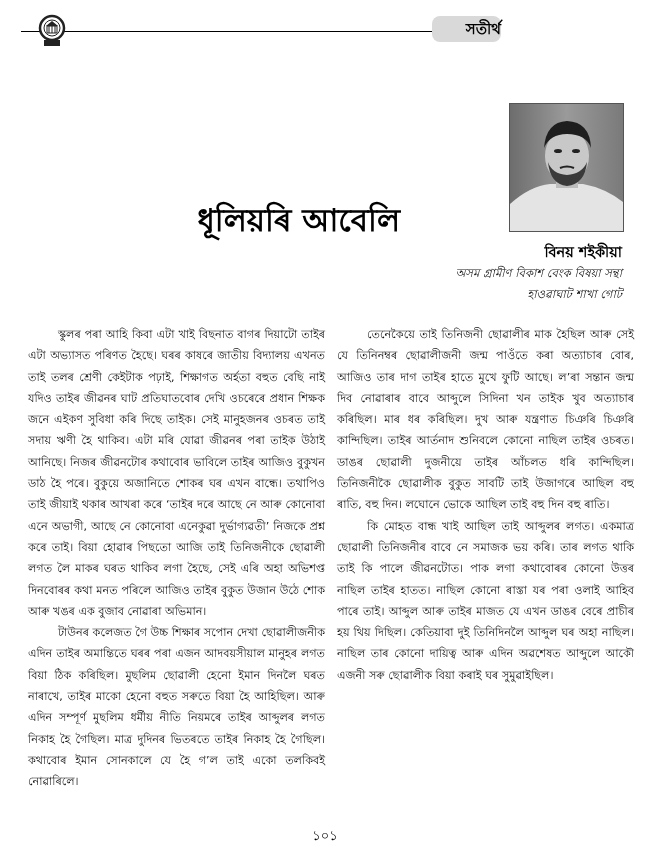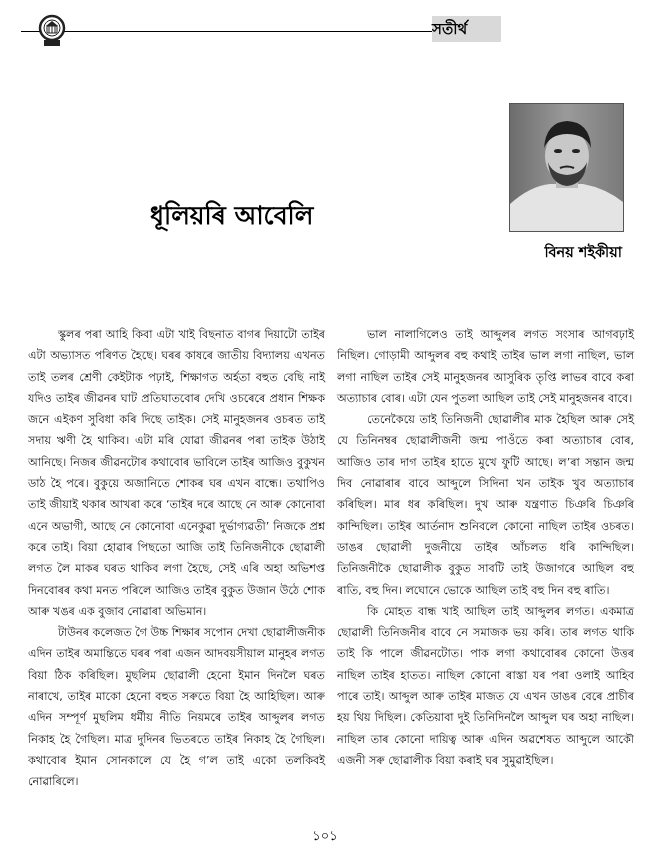--- a/index.html
+++ b/index.html
@@ -2,29 +2,29 @@
 <html><head>
 <meta charset="utf-8">
 <style>
   html, body { margin: 0; padding: 0; background: #ffffff; }
   body { width: 648px; height: 853px; position: relative; overflow: hidden;
          font-family: "DejaVu Sans", "Liberation Sans", sans-serif; color: #111; }
 
   .header-rule { position: absolute; left: 21px; top: 31px; width: 413px; height: 1px; background: #000; }
   .logo { position: absolute; left: 38px; top: 14px; width: 28px; height: 34px; }
   .section-tag { position: absolute; left: 432px; top: 16px; width: 69px; height: 26px;
-                 background: #d9d9d9; text-align: left; line-height: 26px;
-                 font-size: 15px; font-weight: bold; color: #000; }
+                 background: #d9d9d9; text-align: right; line-height: 26px;
+                 font-size: 15px; font-weight: bold; color: #000; border-radius: 8px; }
   .section-tag { left: 432px; width: 69px; }
 
   .photo { position: absolute; left: 509px; top: 103px; width: 113px; height: 127px;
            border: 1px solid #555; overflow: hidden; background: #8a8a8a; }
 
-  .title { position: absolute; left: 150px; top: 196px; width: 250px; text-align: left;
-           font-size: 25px; font-weight: bold; color: #000; }
+  .title { position: absolute; left: 150px; top: 196px; width: 250px; text-align: right;
+           font-size: 31px; font-weight: bold; color: #000; }
 
   .byline { position: absolute; right: 26px; top: 241px; text-align: right; }
   .author { font-size: 14.5px; font-weight: bold; color: #000; line-height: 22px; }
   .affil { font-size: 11.5px; font-style: italic; color: #111; line-height: 21px; }
 
   .col { position: absolute; top: 324px; width: 297px; font-size: 11.2px; line-height: 21.3px;
          text-align: justify; color: #111; }
   .col-left { left: 28px; }
   .col-right { left: 337px; }
   .col p { margin: 0; text-indent: 30px; }
@@ -68,26 +68,27 @@
     <ellipse cx="48" cy="47" rx="4" ry="2" fill="#222"></ellipse>
     <ellipse cx="66" cy="47" rx="4" ry="2" fill="#222"></ellipse>
     <path d="M50 64 Q57 61 64 64" stroke="#222" stroke-width="2" fill="none"></path>
   </svg>
 </div>
 
 <div class="title">ধূলিয়ৰি আবেলি</div>
 
 <div class="byline">
   <div class="author">বিনয় শইকীয়া</div>
+  <div class="affil">অসম গ্ৰামীণ বিকাশ বেংক বিষয়া সন্থা</div>
+  <div class="affil">হাওৱাঘাট শাখা গোট</div>
 </div>
 
 <div class="col col-left">
   <p>স্কুলৰ পৰা আহি কিবা এটা খাই বিছনাত বাগৰ দিয়াটো তাইৰ এটা অভ্যাসত পৰিণত হৈছে। ঘৰৰ কাষৰে জাতীয় বিদ্যালয় এখনত তাই তলৰ শ্ৰেণী কেইটাক পঢ়াই, শিক্ষাগত অৰ্হতা বহুত বেছি নাই যদিও তাইৰ জীৱনৰ ঘাট প্ৰতিঘাতবোৰ দেখি ওচৰেৰে প্ৰধান শিক্ষক জনে এইকণ সুবিধা কৰি দিছে তাইক। সেই মানুহজনৰ ওচৰত তাই সদায় ঋণী হৈ থাকিব। এটা মৰি যোৱা জীৱনৰ পৰা তাইক উঠাই আনিছে। নিজৰ জীৱনটোৰ কথাবোৰ ভাবিলে তাইৰ আজিও বুকুখন ডাঠ হৈ পৰে। বুকুয়ে অজানিতে শোকৰ ঘৰ এখন বান্ধে। তথাপিও তাই জীয়াই থকাৰ আখৰা কৰে ‘তাইৰ দৰে আছে নে আৰু কোনোবা এনে অভাগী, আছে নে কোনোবা এনেকুৱা দুৰ্ভাগ্যৱতী’ নিজকে প্ৰশ্ন কৰে তাই। বিয়া হোৱাৰ পিছতো আজি তাই তিনিজনীকে ছোৱালী লগত লৈ মাকৰ ঘৰত থাকিব লগা হৈছে, সেই এৰি অহা অভিশপ্ত দিনবোৰৰ কথা মনত পৰিলে আজিও তাইৰ বুকুত উজান উঠে শোক আৰু খঙৰ এক বুজাব নোৱাৰা অভিমান।</p>
   <p>টাউনৰ কলেজত গৈ উচ্চ শিক্ষাৰ সপোন দেখা ছোৱালীজনীক এদিন তাইৰ অমান্তিতে ঘৰৰ পৰা এজন আদবয়সীয়াল মানুহৰ লগত বিয়া ঠিক কৰিছিল। মুছলিম ছোৱালী হেনো ইমান দিনলৈ ঘৰত নাৰাখে, তাইৰ মাকো হেনো বহুত সৰুতে বিয়া হৈ আহিছিল। আৰু এদিন সম্পূৰ্ণ মুছলিম ধৰ্মীয় নীতি নিয়মৰে তাইৰ আব্দুলৰ লগত নিকাহ হৈ গৈছিল। মাত্ৰ দুদিনৰ ভিতৰতে তাইৰ নিকাহ হৈ গৈছিল। কথাবোৰ ইমান সোনকালে যে হৈ গ’ল তাই একো তলকিবই নোৱাৰিলে।</p>
 </div>
 
 <div class="col col-right">
-  <p>ভাল নালাগিলেও তাই আব্দুলৰ লগত সংসাৰ আগবঢ়াই নিছিল। গোড়ামী আব্দুলৰ বহু কথাই তাইৰ ভাল লগা নাছিল, ভাল লগা নাছিল তাইৰ সেই মানুহজনৰ আসুৰিক তৃপ্তি লাভৰ বাবে কৰা অত্যাচাৰ বোৰ। এটা যেন পুতলা আছিল তাই সেই মানুহজনৰ বাবে।</p>
   <p>তেনেকৈয়ে তাই তিনিজনী ছোৱালীৰ মাক হৈছিল আৰু সেই যে তিনিনম্বৰ ছোৱালীজনী জন্ম পাওঁতে কৰা অত্যাচাৰ বোৰ, আজিও তাৰ দাগ তাইৰ হাতে মুখে ফুটি আছে। ল’ৰা সন্তান জন্ম দিব নোৱাৰাৰ বাবে আব্দুলে সিদিনা খন তাইক খুব অত্যাচাৰ কৰিছিল। মাৰ ধৰ কৰিছিল। দুখ আৰু যন্ত্ৰণাত চিঞৰি চিঞৰি কান্দিছিল। তাইৰ আৰ্তনাদ শুনিবলে কোনো নাছিল তাইৰ ওচৰত। ডাঙৰ ছোৱালী দুজনীয়ে তাইৰ আঁচলত ধৰি কান্দিছিল। তিনিজনীকৈ ছোৱালীক বুকুত সাবটি তাই উজাগৰে আছিল বহু ৰাতি, বহু দিন। লঘোনে ভোকে আছিল তাই বহু দিন বহু ৰাতি।</p>
   <p>কি মোহত বান্ধ খাই আছিল তাই আব্দুলৰ লগত। একমাত্ৰ ছোৱালী তিনিজনীৰ বাবে নে সমাজক ভয় কৰি। তাৰ লগত থাকি তাই কি পালে জীৱনটোত। পাক লগা কথাবোৰৰ কোনো উত্তৰ নাছিল তাইৰ হাতত। নাছিল কোনো ৰাস্তা যৰ পৰা ওলাই আহিব পাৰে তাই। আব্দুল আৰু তাইৰ মাজত যে এখন ডাঙৰ বেৰে প্ৰাচীৰ হয় থিয় দিছিল। কেতিয়াবা দুই তিনিদিনলৈ আব্দুল ঘৰ অহা নাছিল। নাছিল তাৰ কোনো দায়িত্ব আৰু এদিন অৱশেষত আব্দুলে আকৌ এজনী সৰু ছোৱালীক বিয়া কৰাই ঘৰ সুমুৱাইছিল।</p>
 </div>
 
 <div class="page-number">১০১</div>
 
 </body></html>

